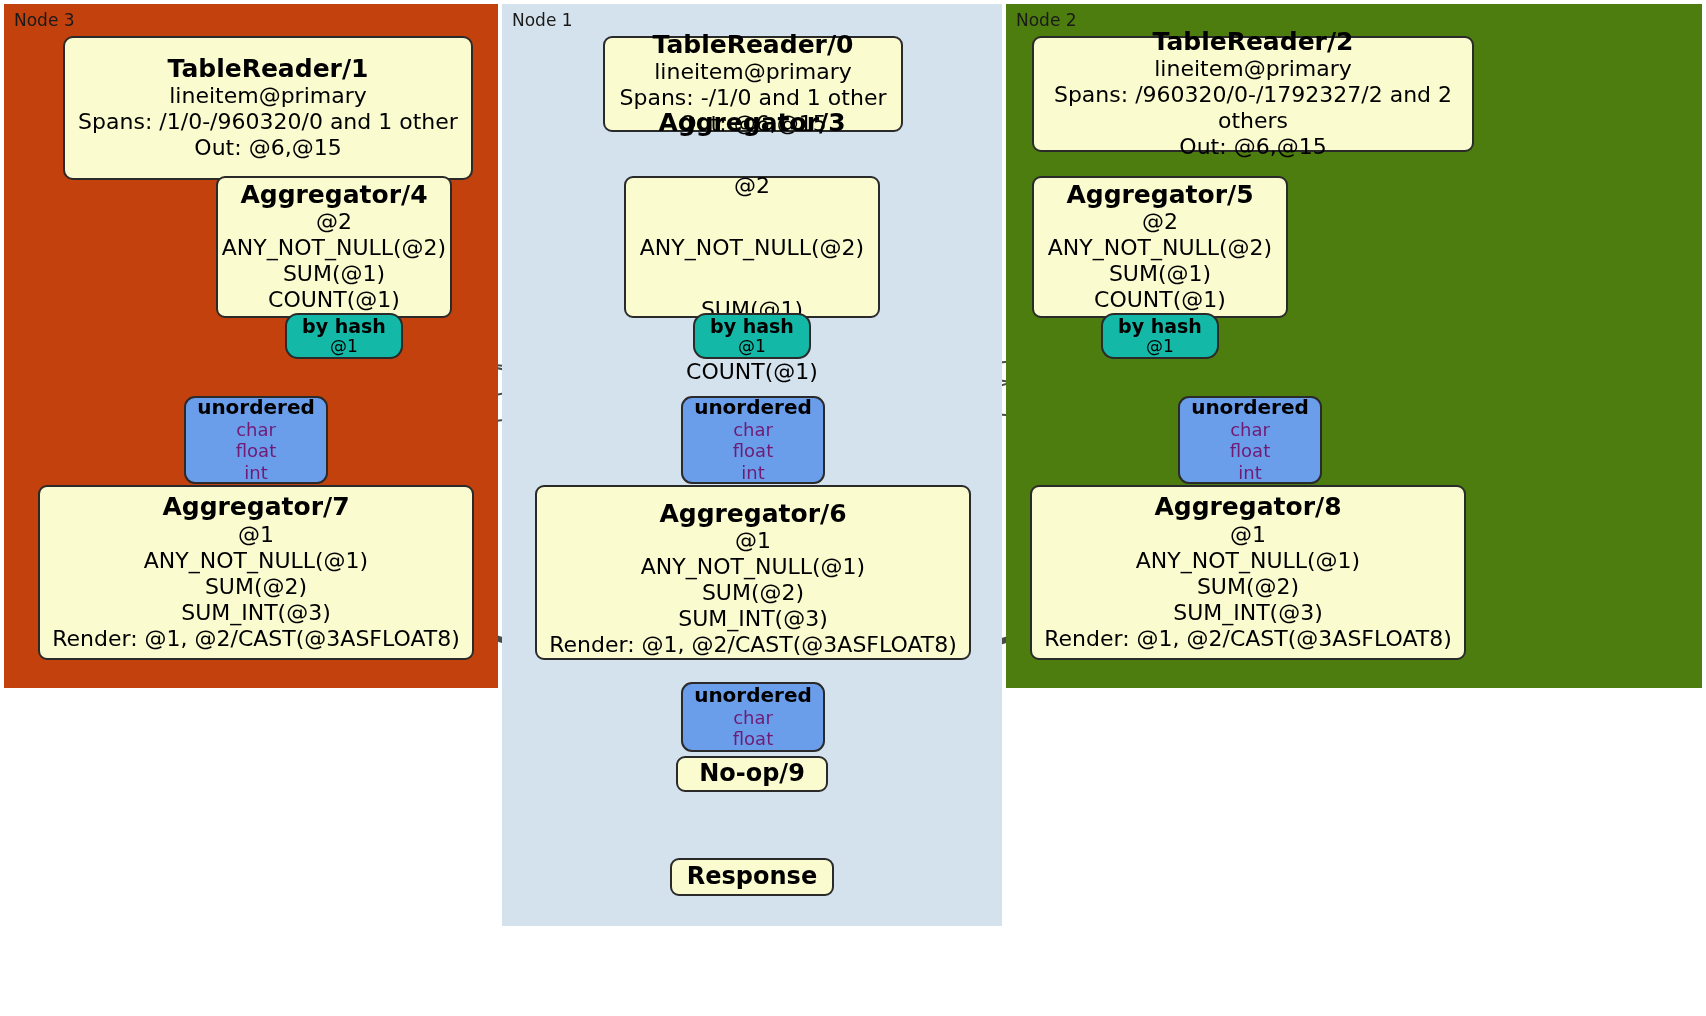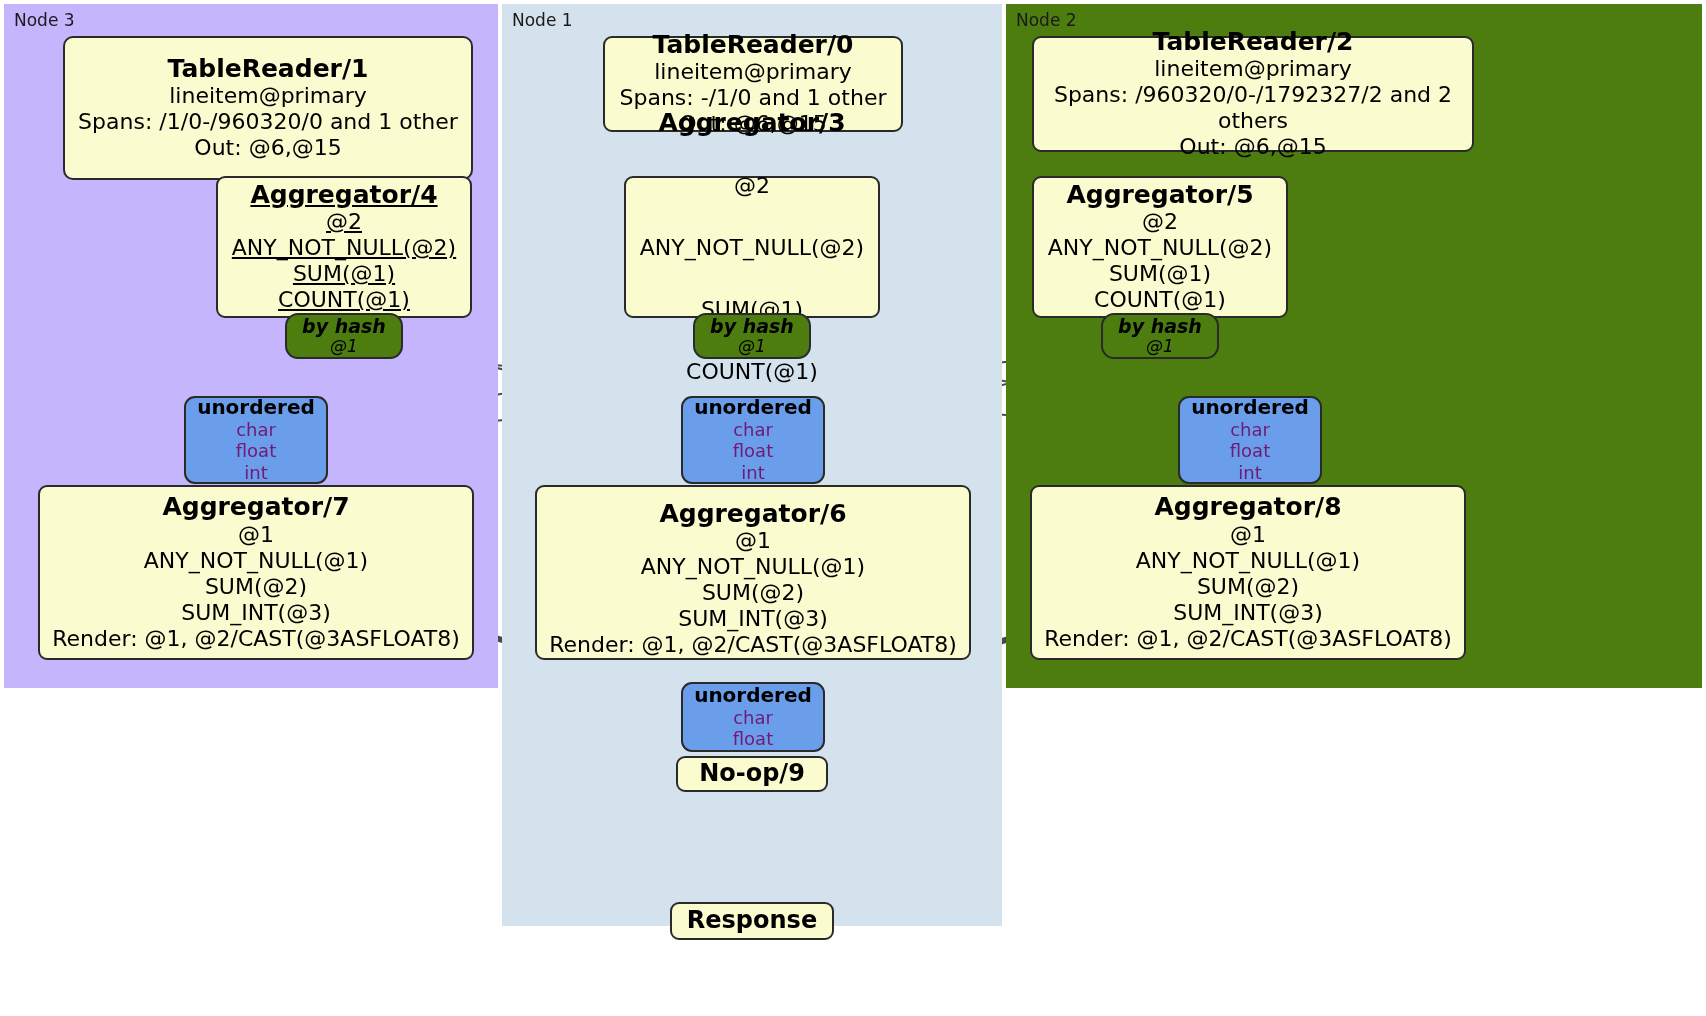--- a/index.html
+++ b/index.html
@@ -27,41 +27,41 @@
 
   .proc{
     background:#fbfbd0;border:2px solid #2a2a2a;border-radius:9px;
   }
   .proc .ttl{font-weight:bold;font-size:25px;color:#000;line-height:1.14;}
   .proc .ln{font-size:22px;color:#000;line-height:1.18;}
 
   .small-proc .ttl{font-size:24px;}
 
   .router{
-    background:#4d7c0f;border:2px solid #2a2a2a;border-radius:13px;font-style:italic;
+    background:#14b8a6;border:2px solid #2a2a2a;border-radius:13px;
   }
   .router .ttl{font-weight:bold;font-size:19px;color:#000;line-height:1.1;}
   .router .ln{font-size:17px;color:#000;line-height:1.15;}
 
   .recv{
     background:#6a9eeb;border:2px solid #2a2a2a;border-radius:11px;
   }
   .recv .ttl{font-weight:bold;font-size:20px;color:#000;line-height:1.12;}
   .recv .ln{font-size:18px;color:#701a75;line-height:1.2;}
 
   .z-low{z-index:1;}
   .z-mid{z-index:3;}
   .z-top{z-index:5;}
 </style>
 </head>
 <body>
 
 <div id="stage">
 
-  <div class="panel z-low" style="left:4px;top:4px;width:494px;height:684px;background:#c4b5fd;">
+  <div class="panel z-low" style="left:4px;top:4px;width:494px;height:684px;background:#c2410c;">
     <span class="panel-label">Node 3</span>
   </div>
 
   <div class="panel z-low" style="left:502px;top:4px;width:500px;height:922px;background:#d4e2ed;">
     <span class="panel-label">Node 1</span>
   </div>
 
   <div class="panel z-low" style="left:1006px;top:4px;width:696px;height:684px;background:#4d7c0f;">
     <span class="panel-label">Node 2</span>
   </div>
@@ -116,21 +116,21 @@
     <div class="ln">Out: @6,@15</div>
   </div>
 
   <div class="box proc z-mid" style="left:1032px;top:36px;width:442px;height:116px;">
     <div class="ttl">TableReader/2</div>
     <div class="ln">lineitem@primary</div>
     <div class="ln">Spans: /960320/0-/1792327/2 and 2 others</div>
     <div class="ln">Out: @6,@15</div>
   </div>
 
-  <div class="box proc z-mid" style="left:216px;top:176px;width:256px;height:142px;text-decoration:underline;">
+  <div class="box proc z-mid" style="left:216px;top:176px;width:236px;height:142px;">
     <div class="ttl">Aggregator/4</div>
     <div class="ln">@2</div>
     <div class="ln">ANY_NOT_NULL(@2)</div>
     <div class="ln">SUM(@1)</div>
     <div class="ln">COUNT(@1)</div>
   </div>
 
   <div class="box proc z-mid" style="left:624px;top:176px;width:256px;height:142px;gap:36px;">
     <div class="ttl">Aggregator/3</div>
     <div class="ln">@2</div>
@@ -213,17 +213,17 @@
   <div class="box recv z-top" style="left:681px;top:682px;width:144px;height:70px;">
     <div class="ttl">unordered</div>
     <div class="ln">char</div>
     <div class="ln">float</div>
   </div>
 
   <div class="box proc small-proc z-top" style="left:676px;top:756px;width:152px;height:36px;">
     <div class="ttl">No-op/9</div>
   </div>
 
-  <div class="box proc small-proc z-top" style="left:670px;top:902px;width:164px;height:38px;">
+  <div class="box proc small-proc z-top" style="left:670px;top:858px;width:164px;height:38px;">
     <div class="ttl">Response</div>
   </div>
 
 </div>
 
 </body></html>

